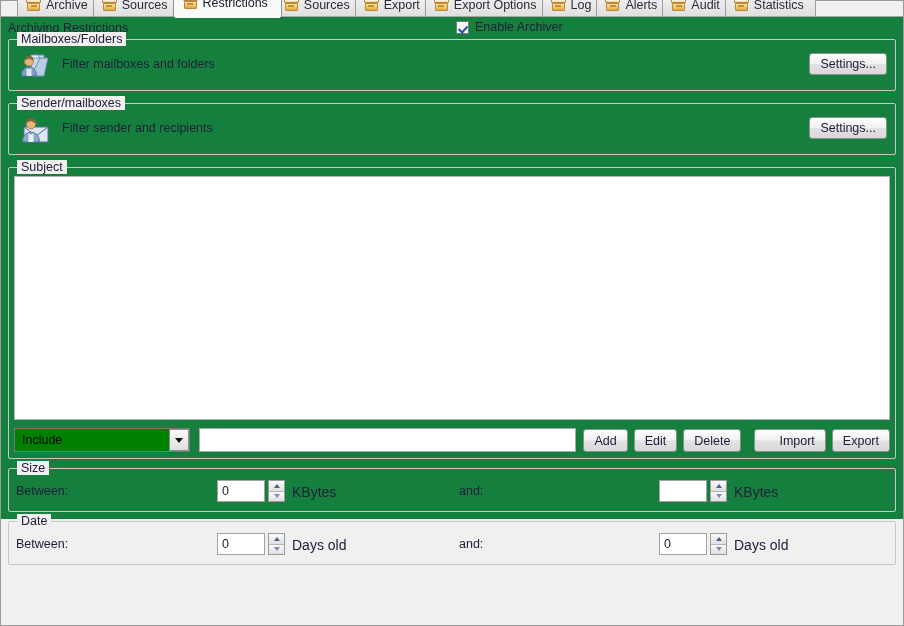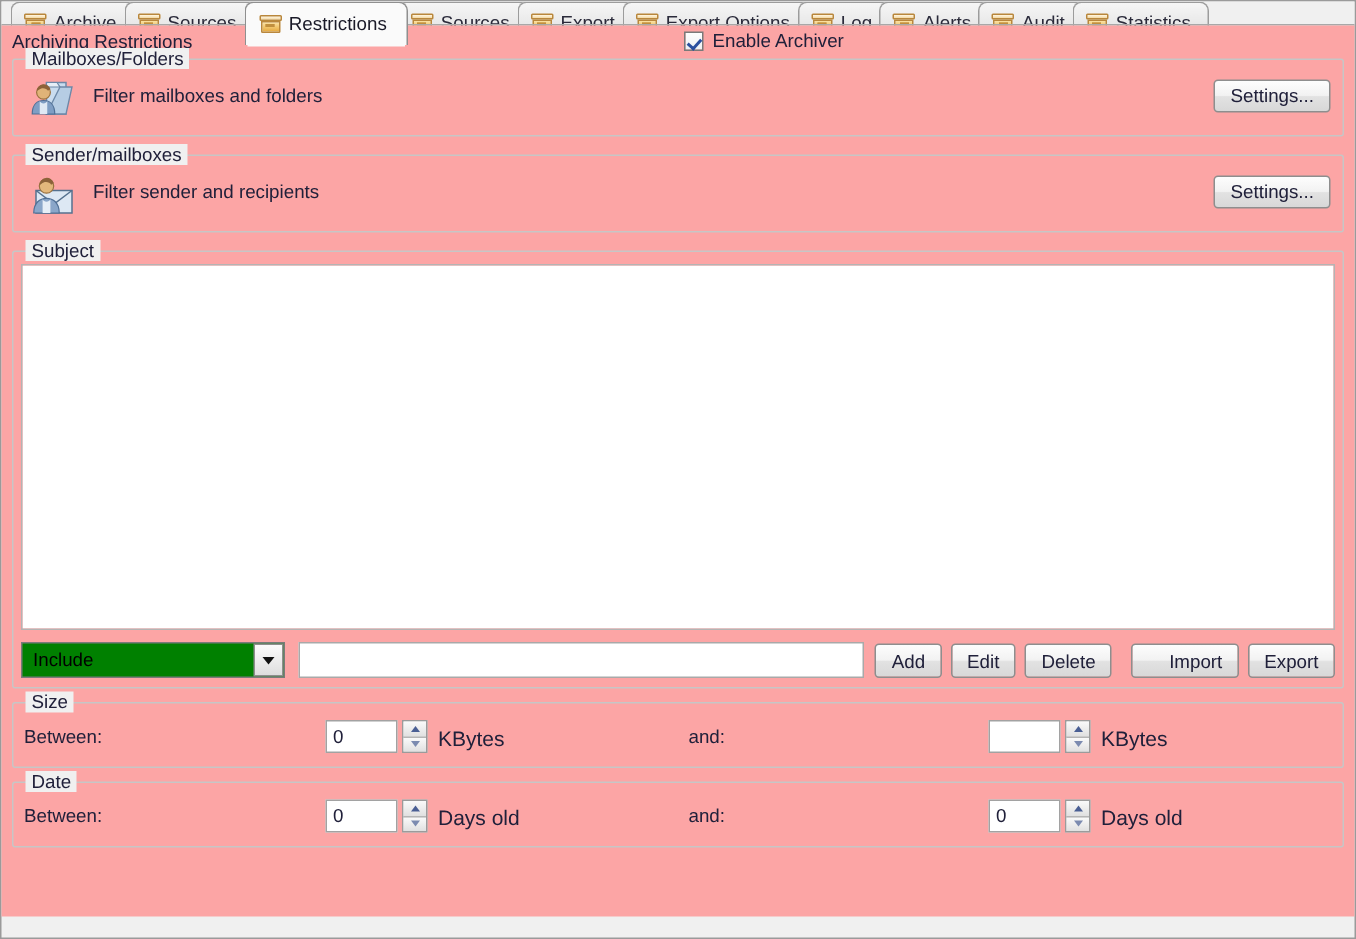--- a/index.html
+++ b/index.html
@@ -26,21 +26,22 @@
     border: 1px solid #9a9a9a;
     box-sizing: border-box;
   }
 
   
   .tabbar {
     position: relative;
     height: 16px;
     background: #f0f0f0;
     display: flex;
-    padding-left: 6px;
+    align-items: flex-end;
+    padding-left: 16px;
     box-sizing: border-box;
   }
   .tabbar::after {
     content: "";
     position: absolute;
     left: 0; right: 0; bottom: 0;
     height: 1px;
     background: #a8a8a8;
   }
   .tab {
@@ -113,22 +114,22 @@
     left: 4.5px; top: 7px;
     width: 6px; height: 2px;
     background: #d8a24c;
     border: 1px solid #c08f3e;
     box-sizing: border-box;
   }
 
   
   .pane {
     position: relative;
-    background: #fca5a5;
-    height: 594px;
+    background: #15803d;
+    height: 502px;
     box-sizing: border-box;
     padding: 0;
   }
 
   .toprow {
     position: relative;
     height: 22px;
   }
   .pagetitle {
     position: absolute;

